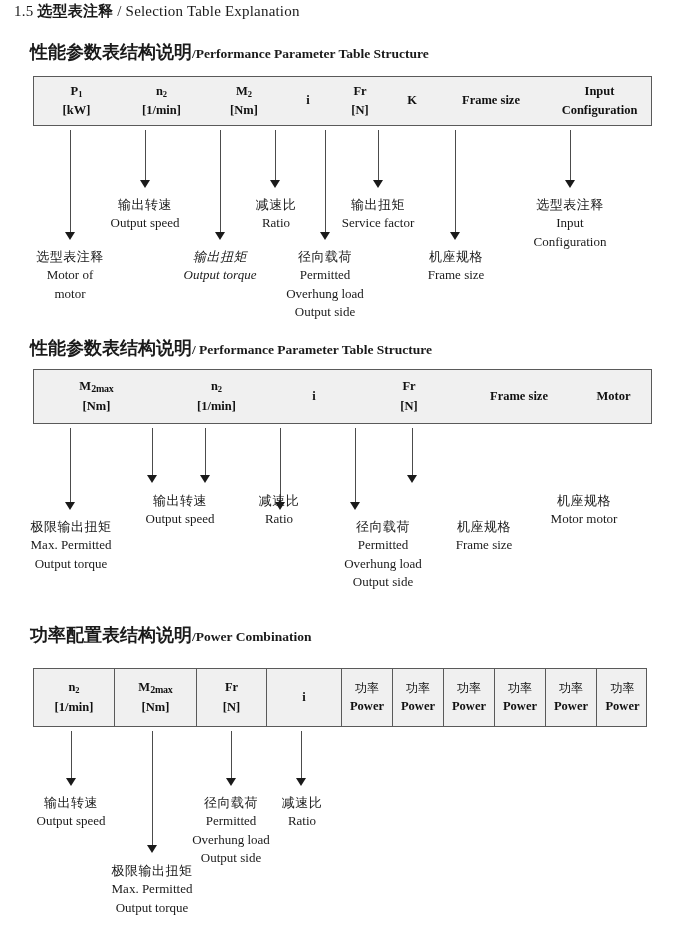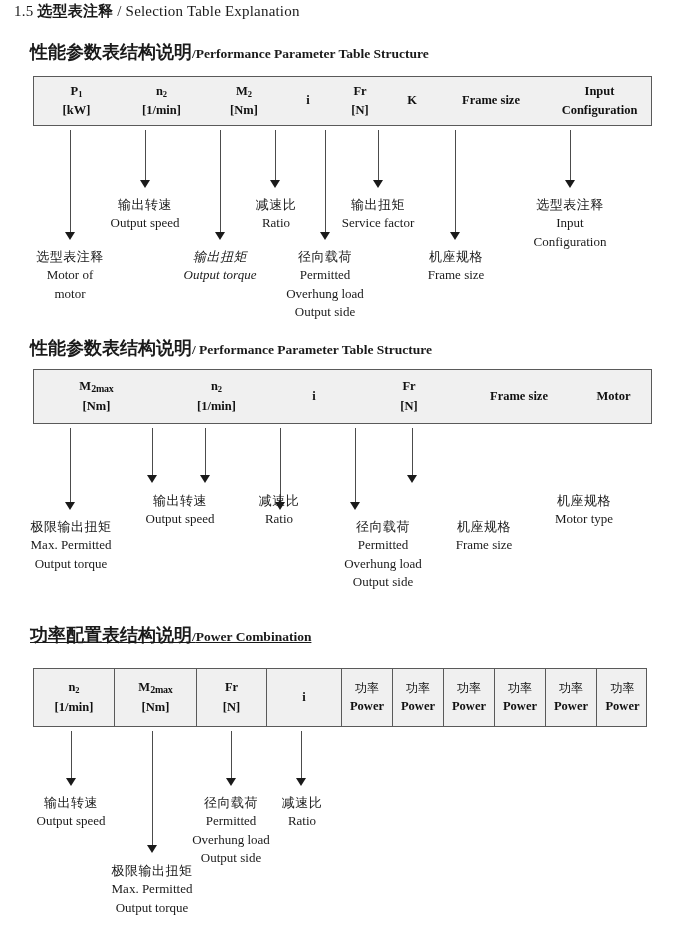--- a/index.html
+++ b/index.html
@@ -344,24 +344,24 @@
   <span class="en">Permitted</span>
   <span class="en">Overhung load</span>
   <span class="en">Output side</span>
 </div>
 <div class="note" style="left:484px; top:518px;">
   <span class="cn">机座规格</span>
   <span class="en">Frame size</span>
 </div>
 <div class="note" style="left:584px; top:492px;">
   <span class="cn">机座规格</span>
-  <span class="en">Motor type</span>
-</div>
-
-<div class="abs section-heading" style="top:623px;text-decoration:underline;">
+  <span class="en">Motor motor</span>
+</div>
+
+<div class="abs section-heading" style="top:623px;">
   <span class="cn">功率配置表结构说明</span><span class="en">/</span><span class="en">Power Combination</span>
 </div>
 
 <div class="abs hdr-box" style="left:33px; top:668px; width:614px; height:59px;">
 
   <div class="hdr-cell" style="left:0px; width:80px;">
     <div><span>n</span><sub>2</sub></div>
     <div>[1/min]</div>
   </div>
 

